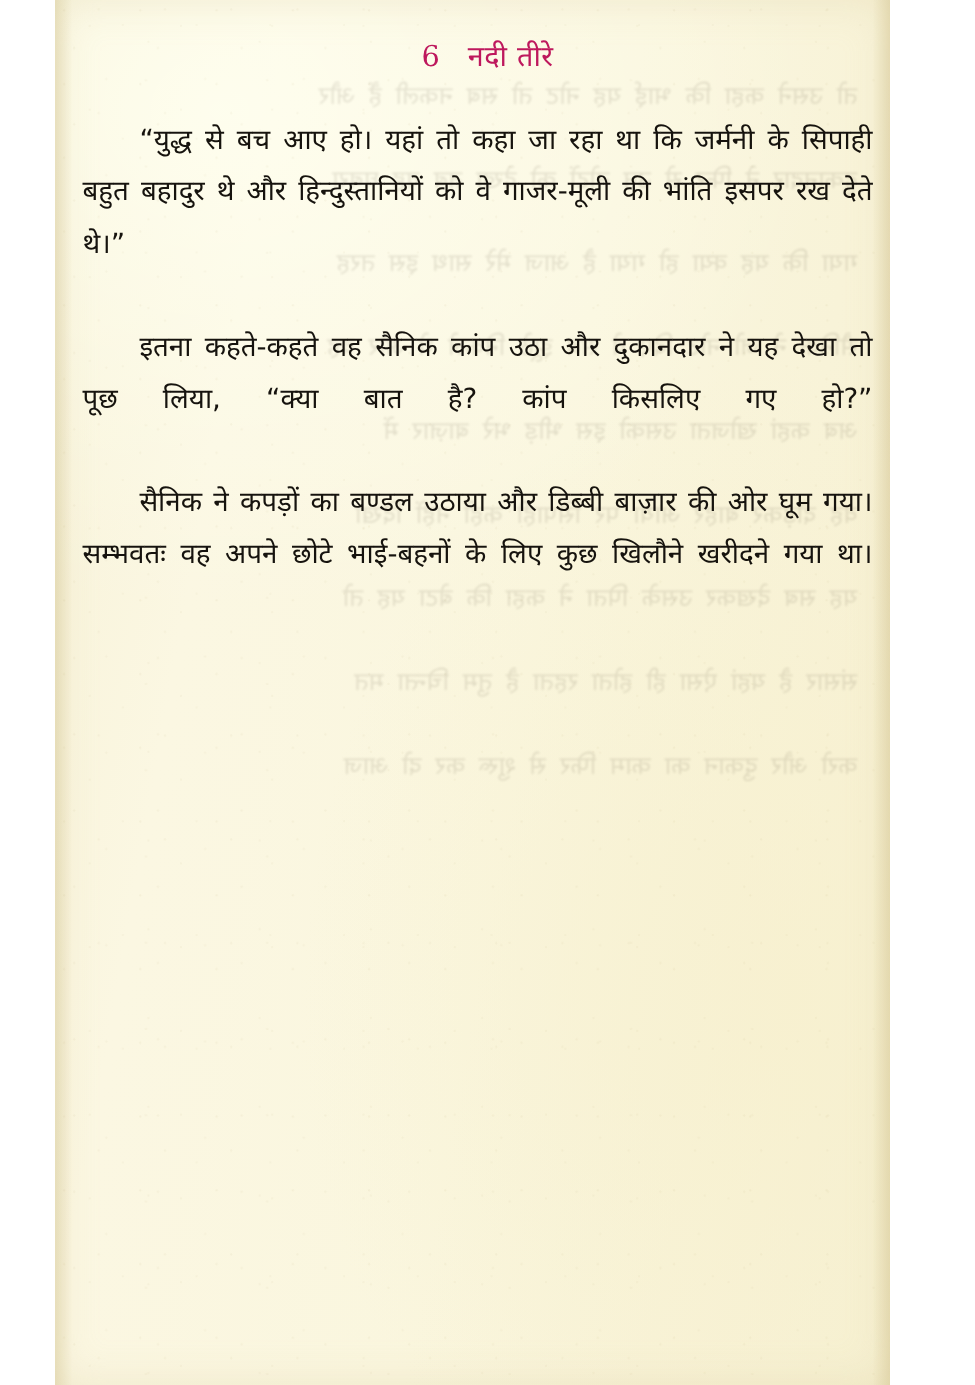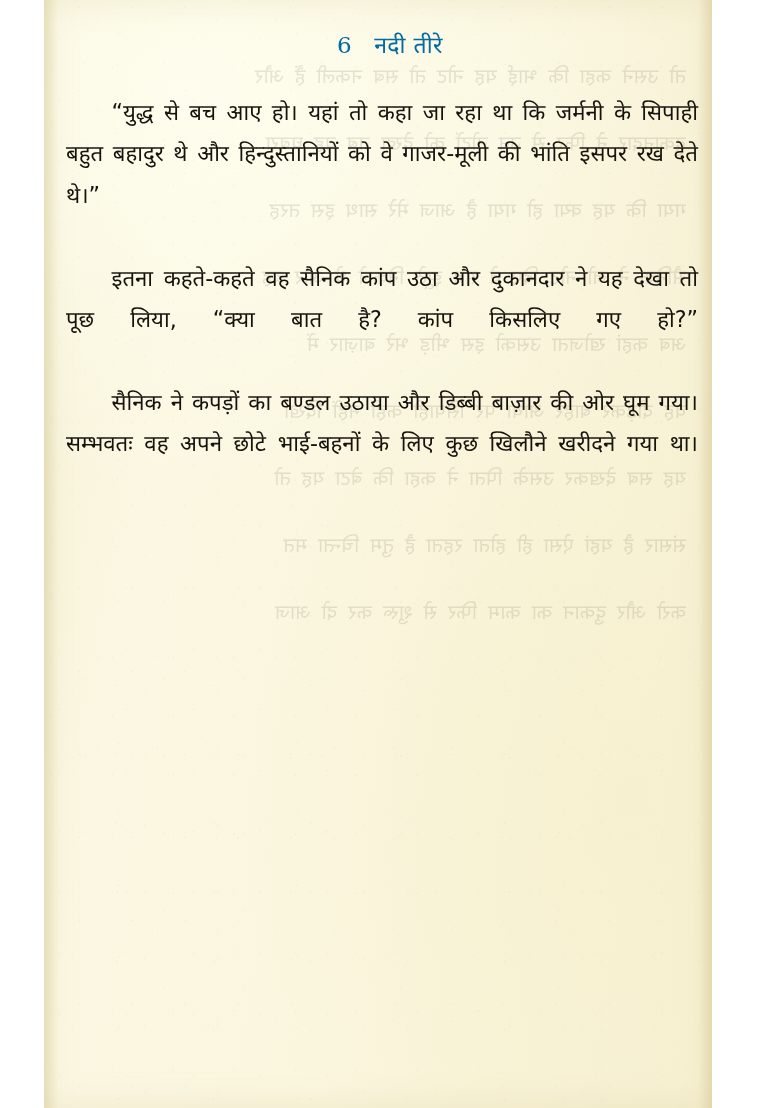--- a/index.html
+++ b/index.html
@@ -68,21 +68,21 @@
     word-spacing: 4px;
   }
   .show-through p { margin: 0 0 26px 0; }
 
   .page-header {
     position: absolute;
     left: 0;
     right: 0;
     top: 28px;
     text-align: center;
-    color: #0369a1;
+    color: #be185d;
     font-size: 23px;
     letter-spacing: 0.4px;
   }
   .page-header .folio-number {
     font-family: "DejaVu Serif", "Liberation Serif", serif;
     font-size: 23px;
     margin-right: 22px;
   }
   .page-header .running-title {
     font-size: 23px;

